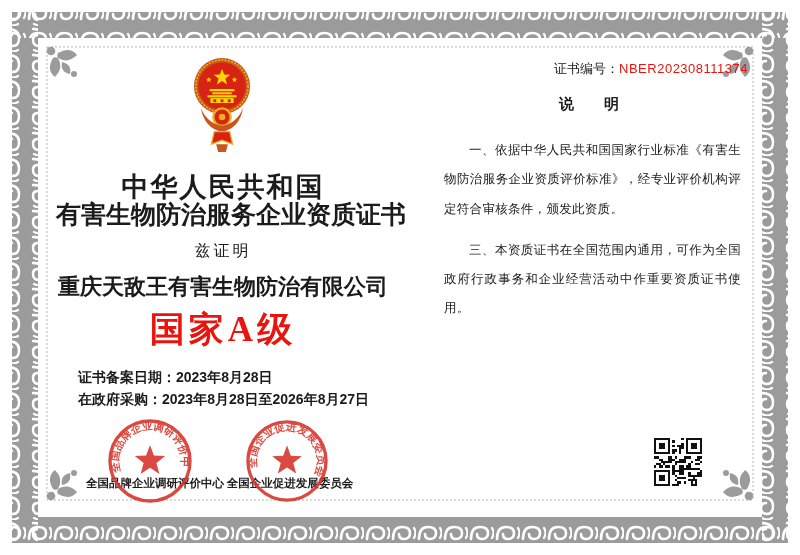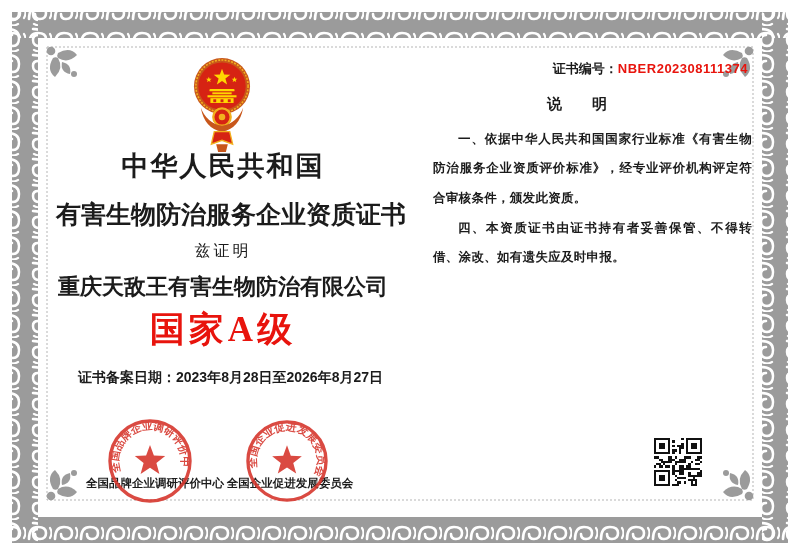--- a/index.html
+++ b/index.html
@@ -13,47 +13,47 @@
   }
   html,body{margin:0;padding:0;}
   body{
     width:800px;height:555px;position:relative;overflow:hidden;
     background:#ffffff;
     font-family:"Liberation Sans","DejaVu Sans",sans-serif;
     color:var(--text-black);
   }
   .abs{position:absolute;}
   
-  .title1{left:48px;top:148px;width:350px;text-align:center;
+  .title1{left:48px;top:169px;width:350px;text-align:center;
           font-size:27px;font-weight:bold;letter-spacing:2px;}
   .title2{left:40px;top:198px;width:366px;text-align:right;
           font-size:25px;font-weight:bold;letter-spacing:0;}
   .certify{left:48px;top:241px;width:350px;text-align:center;
            font-size:16px;font-weight:normal;letter-spacing:3px;}
   .company{left:40px;top:272px;width:366px;text-align:center;
            font-size:22px;font-weight:bold;}
   .grade{left:48px;top:306px;width:350px;text-align:center;
          font-family:"Liberation Serif","DejaVu Serif",serif;
          font-size:35px;font-weight:bold;color:var(--accent-red);letter-spacing:4px;}
   .dates{left:78px;top:366px;width:330px;font-size:14px;font-weight:bold;line-height:22px;}
   .seal-caption{top:476px;font-size:11.5px;font-weight:bold;white-space:nowrap;
                 transform:translateX(-50%);z-index:2;}
   .seal-caption.l{left:155px;}
   .seal-caption.r{left:290px;}
   .seal{z-index:3;opacity:.9;pointer-events:none;}
   .seal.l{left:107px;top:418px;}
   .seal.r{left:245px;top:419px;}
   
   .certno{left:430px;top:60px;width:318px;text-align:right;
-          font-size:13px;font-weight:bold;white-space:nowrap;}
+          font-size:13px;font-weight:normal;white-space:nowrap;}
   .certno .num{color:var(--accent-red);letter-spacing:.5px;}
-  .notes-heading{left:418px;top:95px;width:318px;text-align:center;
+  .notes-heading{left:430px;top:95px;width:318px;text-align:center;
                  font-size:15px;font-weight:bold;white-space:pre;}
   .notes{left:432px;top:124px;width:321px;}
-  .notes p{margin:1px;font-size:12.5px;font-weight:bold;line-height:29.3px;
+  .notes p{margin:12px;font-size:12.5px;font-weight:normal;line-height:29.3px;
            text-align:justify;text-indent:2em;letter-spacing:.3px;}
   .qr{left:654px;top:438px;z-index:2;}
   svg text{font-family:"Liberation Sans","DejaVu Sans",sans-serif;}
 </style>
 </head>
 <body>
 
 <svg class="abs" style="left:0;top:0;z-index:0;" width="800" height="555" viewBox="0 0 800 555">
   <defs>
     <pattern id="scrollH" width="26" height="26" patternUnits="userSpaceOnUse">
@@ -122,21 +122,22 @@
   <path d="M22 77 L38 77 L41 90 L30 86 L19 90 Z" fill="var(--emblem-red)" stroke="var(--gold)" stroke-width="1.4"></path>
   <path d="M24 90 L36 90 L34 98 L26 98 Z" fill="#c8571b"></path>
 </svg>
 
 <div class="abs title1">中华人民共和国</div>
 <div class="abs title2">有害生物防治服务企业资质证书</div>
 <div class="abs certify">兹证明</div>
 <div class="abs company">重庆天敌王有害生物防治有限公司</div>
 <div class="abs grade">国家A级</div>
 <div class="abs dates">
-  <div>证书备案日期：2023年8月28日至2026年8月27日</div>
+  <div>证书备案日期：2023年8月28日</div>
+  <div>在政府采购：2023年8月28日至2026年8月27日</div>
 </div>
 
 <div class="abs seal-caption l">全国品牌企业调研评价中心</div>
 <div class="abs seal-caption r">全国企业促进发展委员会</div>
 
 <svg class="abs seal l" width="86" height="86" viewBox="-43 -43 86 86">
   <defs>
       <path id="arcL" d="M -29.6 10.8 A 31.5 31.5 0 1 1 29.6 10.8" fill="none"></path>
     </defs>
   <circle cx="0" cy="0" r="40" fill="none" stroke="var(--seal-red)" stroke-width="3.4"></circle>
@@ -158,21 +159,21 @@
 </svg>
 
 <div class="abs certno">
   <span>证书编号：</span><span class="num">NBER202308111374</span>
 </div>
 
 <div class="abs notes-heading">说　　明</div>
 
 <div class="abs notes">
   <p>一、依据中华人民共和国国家行业标准《有害生物防治服务企业资质评价标准》，经专业评价机构评定符合审核条件，颁发此资质。</p>
-  <p>四、本资质证书由证书持有者妥善保管、不得转借、涂改、如有遗失应及时申报。</p>
+  <p>三、本资质证书在全国范围内通用，可作为全国政府行政事务和企业经营活动中作重要资质证书使用。</p>
 </div>
 
 <svg class="abs qr" width="48" height="48" viewBox="0 0 21 21" shape-rendering="crispEdges">
     <rect x="12" y="0" width="1" height="1" fill="#111"></rect>
     <rect x="8" y="1" width="1" height="1" fill="#111"></rect>
     <rect x="12" y="2" width="1" height="1" fill="#111"></rect>
     <rect x="8" y="3" width="1" height="1" fill="#111"></rect>
     <rect x="10" y="3" width="1" height="1" fill="#111"></rect>
     <rect x="11" y="3" width="1" height="1" fill="#111"></rect>
     <rect x="12" y="3" width="1" height="1" fill="#111"></rect>

